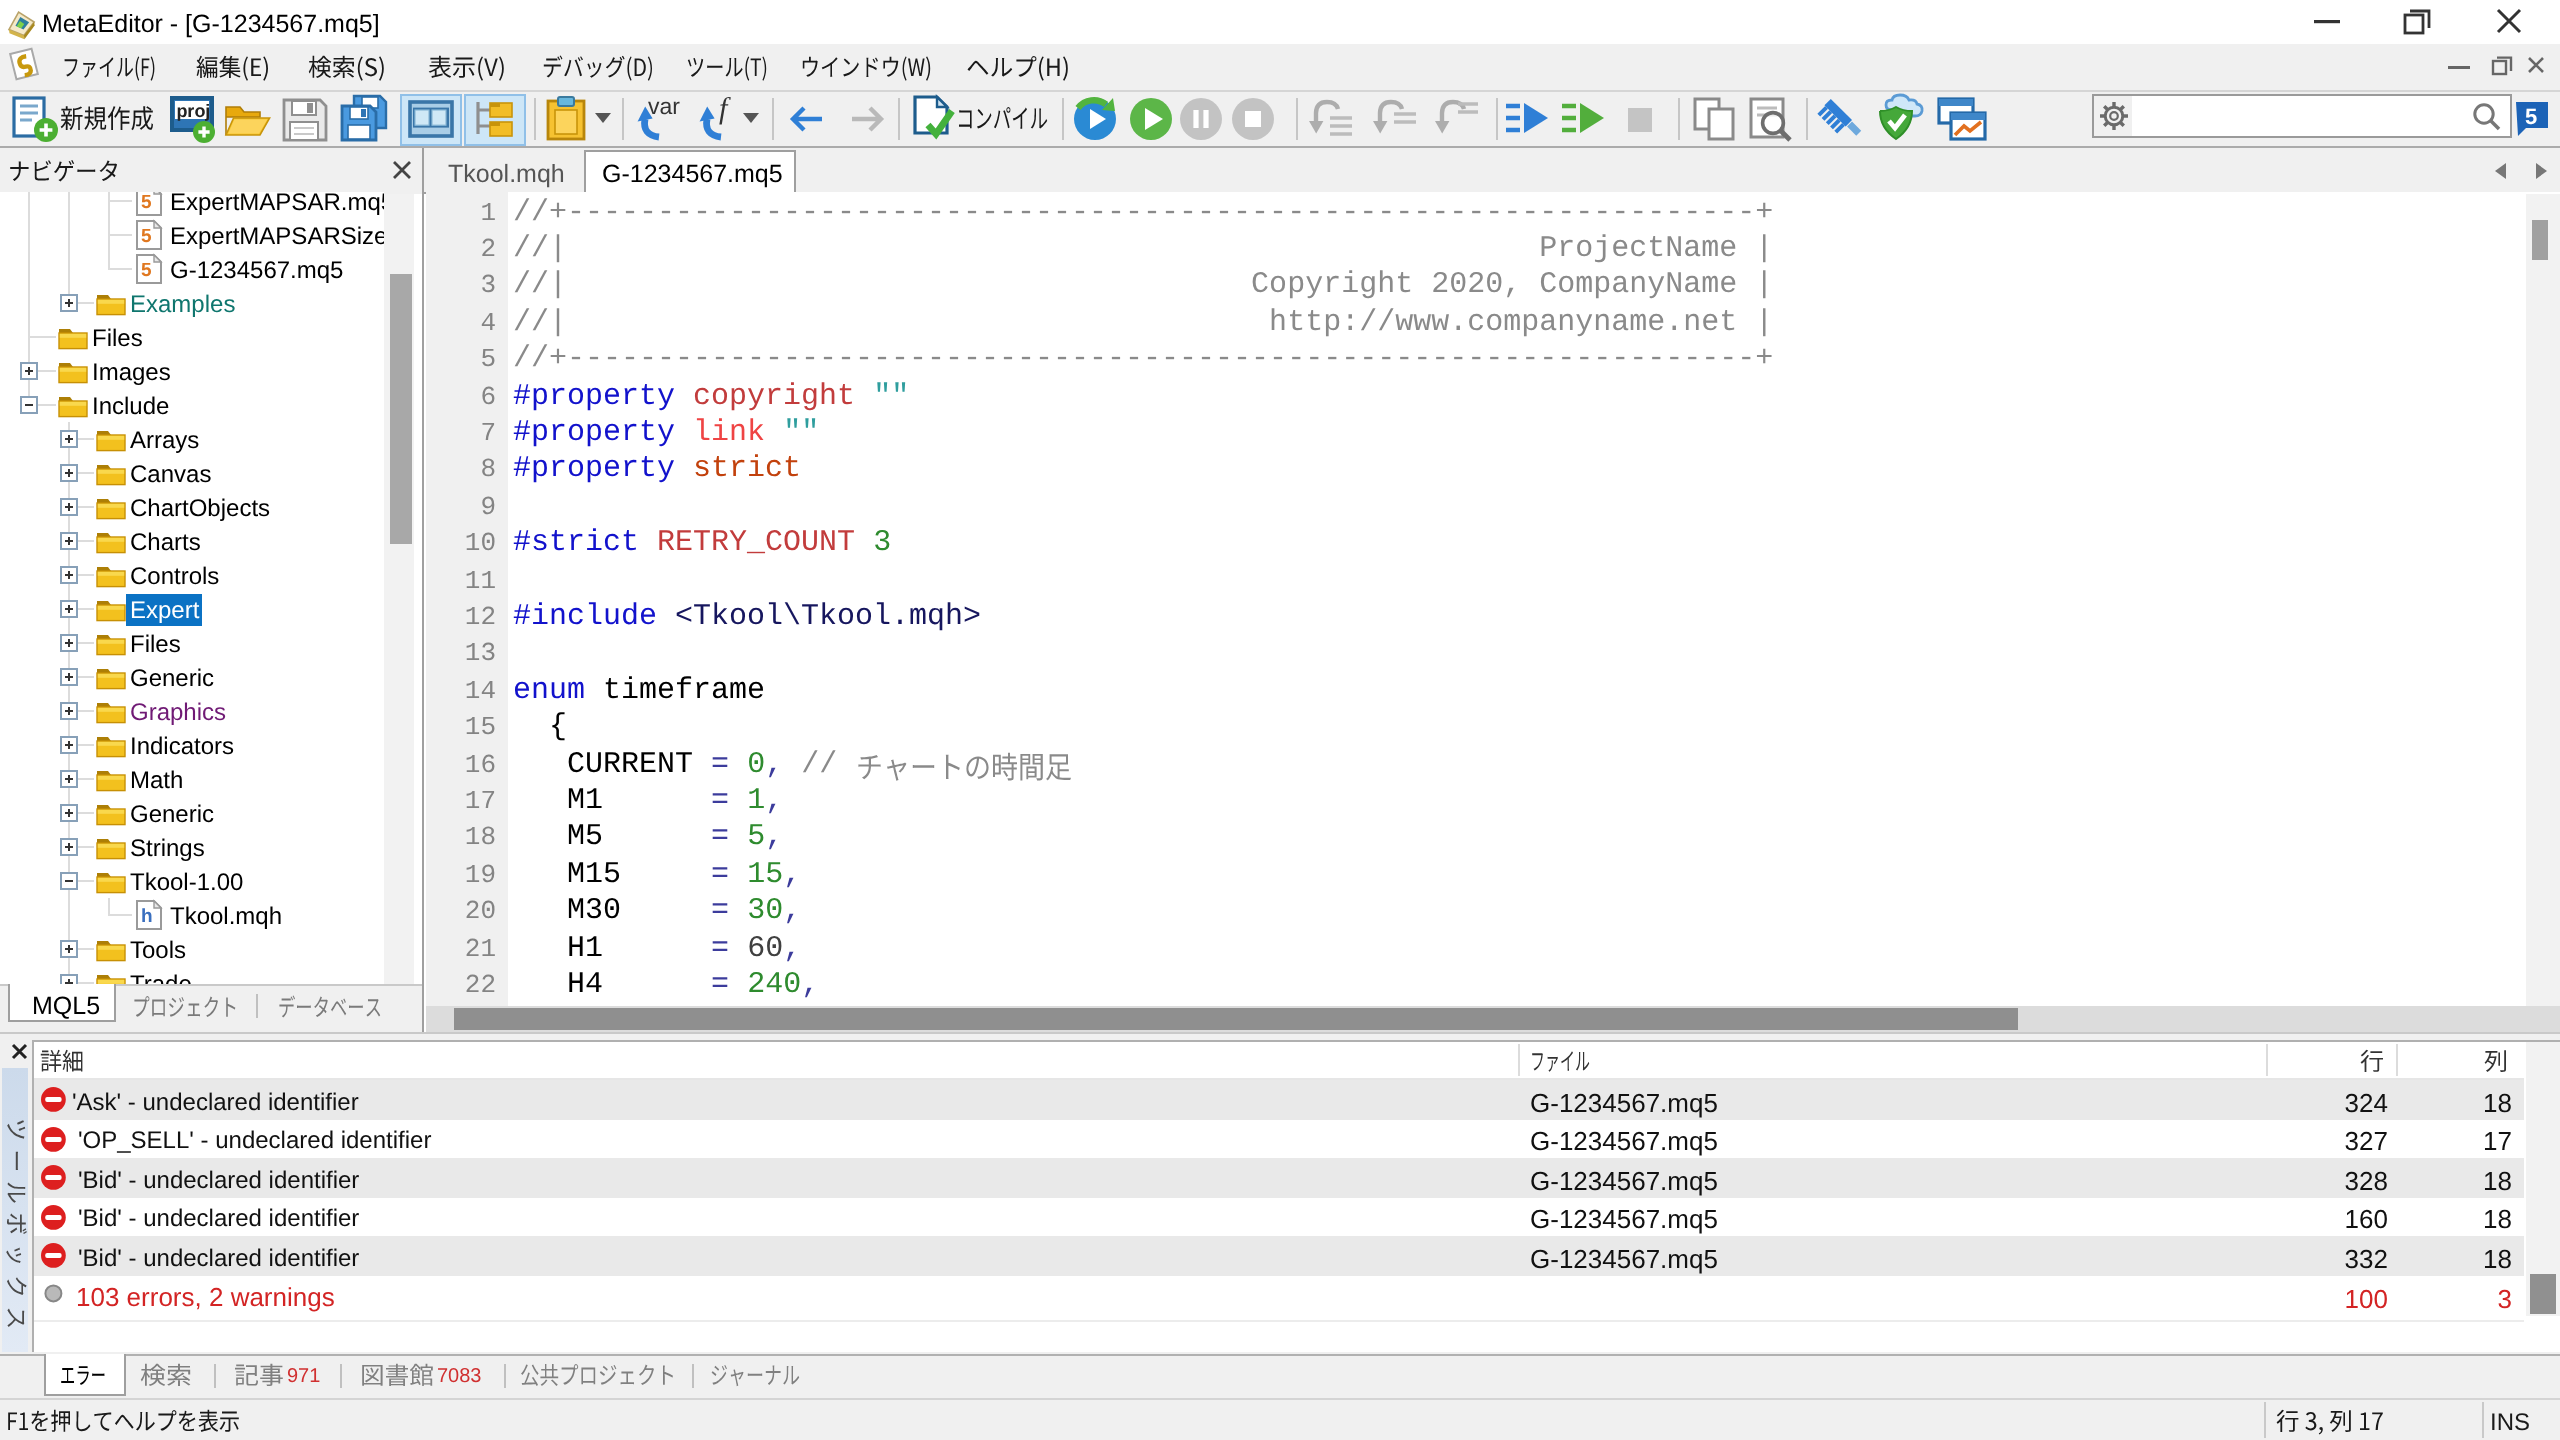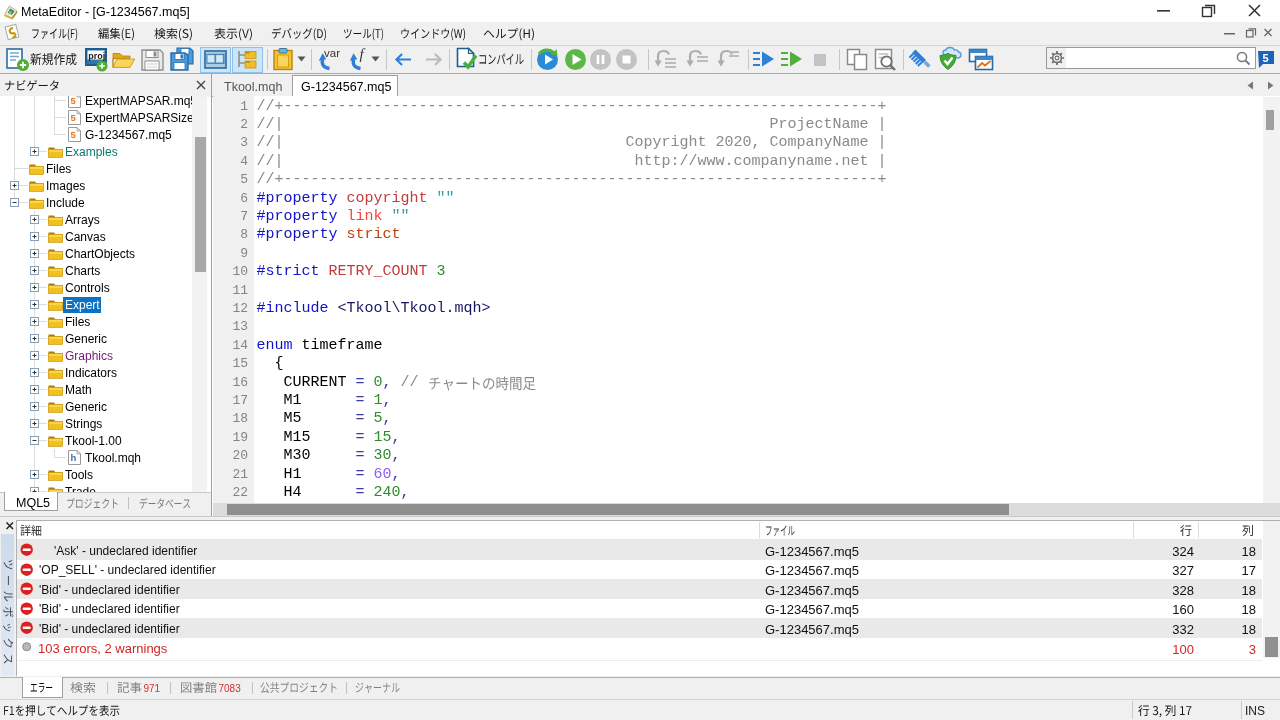--- a/index.html
+++ b/index.html
@@ -585,21 +585,21 @@
 
 <span style="color:#1212cc">#include</span> <span style="color:#16165e">&lt;Tkool\Tkool.mqh&gt;</span>
 
 <span style="color:#1212cc">enum</span> timeframe
   {
    CURRENT <span style="color:#3c3c9c">=</span> <span style="color:#2e8b2e">0</span><span style="color:#3c3c9c">,</span> <span style="color:#8a8a8a">//</span>
    M1      <span style="color:#3c3c9c">=</span> <span style="color:#2e8b2e">1</span><span style="color:#3c3c9c">,</span>
    M5      <span style="color:#3c3c9c">=</span> <span style="color:#2e8b2e">5</span><span style="color:#3c3c9c">,</span>
    M15     <span style="color:#3c3c9c">=</span> <span style="color:#2e8b2e">15</span><span style="color:#3c3c9c">,</span>
    M30     <span style="color:#3c3c9c">=</span> <span style="color:#2e8b2e">30</span><span style="color:#3c3c9c">,</span>
-   H1      <span style="color:#3c3c9c">=</span> <span style="color:#8b5cf6">60</span><span style="color:#3c3c9c">,</span>
+   H1      <span style="color:#3c3c9c">=</span> <span style="color:#404040">60</span><span style="color:#3c3c9c">,</span>
    H4      <span style="color:#3c3c9c">=</span> <span style="color:#2e8b2e">240</span><span style="color:#3c3c9c">,</span></pre>
 <svg class="jp" style="left:428px;top:389px">
     <path d="M2.2 -10.4Q2.8 -10.4 3.5 -10.4Q4.3 -10.4 5.2 -10.5Q6.1 -10.6 6.8 -10.7Q7.2 -10.7 7.7 -10.8Q8.3 -10.9 8.7 -11Q9.2 -11.2 9.6 -11.3Q10 -11.4 10.3 -11.5L11 -10.5Q10.7 -10.4 10.6 -10.4Q10.4 -10.3 10.2 -10.3Q9.8 -10.2 9.3 -10Q8.8 -9.9 8.2 -9.8Q7.6 -9.7 7.1 -9.6Q6.3 -9.5 5.5 -9.4Q4.7 -9.4 3.9 -9.4Q3.1 -9.3 2.5 -9.3ZM3 -0.2Q4.2 -0.8 4.9 -1.6Q5.7 -2.5 6.1 -3.7Q6.4 -4.8 6.4 -6.4Q6.4 -6.4 6.4 -6.8Q6.4 -7.2 6.4 -8Q6.4 -8.7 6.4 -9.8L7.5 -9.9Q7.5 -9.6 7.5 -9.1Q7.5 -8.7 7.5 -8.2Q7.5 -7.7 7.5 -7.3Q7.5 -6.9 7.5 -6.6Q7.5 -6.4 7.5 -6.4Q7.5 -4.8 7.2 -3.5Q6.8 -2.2 6.1 -1.2Q5.3 -0.2 4.1 0.6ZM1.2 -6.9Q1.4 -6.8 1.7 -6.8Q2.1 -6.8 2.4 -6.8Q2.6 -6.8 3.1 -6.8Q3.6 -6.8 4.4 -6.8Q5.1 -6.8 6 -6.8Q6.8 -6.8 7.7 -6.8Q8.5 -6.8 9.3 -6.8Q10 -6.8 10.6 -6.8Q11.1 -6.8 11.3 -6.8Q11.4 -6.8 11.6 -6.8Q11.8 -6.8 12 -6.8Q12.2 -6.8 12.3 -6.9V-5.6Q12.1 -5.6 11.8 -5.7Q11.5 -5.7 11.3 -5.7Q11.1 -5.7 10.6 -5.7Q10.1 -5.7 9.3 -5.7Q8.6 -5.7 7.7 -5.7Q6.9 -5.7 6 -5.7Q5.1 -5.7 4.4 -5.7Q3.6 -5.7 3.1 -5.7Q2.6 -5.7 2.4 -5.7Q2.1 -5.7 1.8 -5.7Q1.4 -5.6 1.2 -5.6ZM18.7 -9.2Q18.7 -9 18.8 -8.7Q18.8 -8.5 18.9 -8.2Q19 -7.9 19.1 -7.3Q19.3 -6.6 19.5 -5.8Q19.7 -4.9 19.9 -4Q20.2 -3.1 20.4 -2.3Q20.6 -1.5 20.7 -0.9Q20.9 -0.3 21 -0Q21 0.1 21 0.3Q21.1 0.5 21.2 0.7Q21.2 0.9 21.3 1L20.1 1.4Q20.1 1.1 20 0.8Q20 0.5 19.9 0.3Q19.8 -0 19.7 -0.6Q19.5 -1.3 19.3 -2.1Q19.1 -2.9 18.9 -3.8Q18.7 -4.7 18.5 -5.6Q18.3 -6.4 18.1 -7.1Q17.9 -7.7 17.9 -8Q17.8 -8.2 17.7 -8.5Q17.6 -8.7 17.5 -8.9ZM25.2 -7.1Q25 -6.6 24.6 -6Q24.3 -5.5 23.9 -4.8Q23.5 -4.2 23.1 -3.7Q22.6 -3.1 22.3 -2.7L21.3 -3.3Q21.8 -3.7 22.2 -4.2Q22.7 -4.8 23.1 -5.3Q23.4 -5.9 23.7 -6.4Q23.5 -6.3 23.1 -6.2Q22.7 -6.1 22 -6Q21.4 -5.9 20.6 -5.7Q19.9 -5.5 19.1 -5.3Q18.3 -5.2 17.7 -5Q17 -4.9 16.5 -4.8Q16 -4.7 15.8 -4.6L15.5 -5.7Q15.8 -5.8 16.1 -5.8Q16.4 -5.9 16.7 -5.9Q16.8 -5.9 17.2 -6Q17.7 -6.1 18.3 -6.2Q18.9 -6.4 19.6 -6.5Q20.3 -6.7 21 -6.8Q21.7 -7 22.3 -7.1Q22.9 -7.2 23.4 -7.3Q23.8 -7.4 24 -7.5Q24.1 -7.5 24.3 -7.6Q24.4 -7.6 24.5 -7.7ZM28.4 -6.5Q28.6 -6.5 28.9 -6.5Q29.2 -6.4 29.5 -6.4Q29.9 -6.4 30.3 -6.4Q30.5 -6.4 30.9 -6.4Q31.4 -6.4 32 -6.4Q32.6 -6.4 33.3 -6.4Q34 -6.4 34.6 -6.4Q35.3 -6.4 35.9 -6.4Q36.5 -6.4 37 -6.4Q37.4 -6.4 37.7 -6.4Q38.2 -6.4 38.5 -6.4Q38.9 -6.5 39.1 -6.5V-5Q38.9 -5 38.5 -5.1Q38.1 -5.1 37.7 -5.1Q37.4 -5.1 37 -5.1Q36.5 -5.1 35.9 -5.1Q35.3 -5.1 34.6 -5.1Q34 -5.1 33.3 -5.1Q32.6 -5.1 32 -5.1Q31.4 -5.1 30.9 -5.1Q30.5 -5.1 30.3 -5.1Q29.7 -5.1 29.2 -5.1Q28.7 -5.1 28.4 -5ZM45 -1.3Q45 -1.5 45 -2.2Q45 -2.8 45 -3.7Q45 -4.6 45 -5.5Q45 -6.5 45 -7.4Q45 -8.3 45 -9Q45 -9.7 45 -10Q45 -10.4 45 -10.8Q45 -11.3 44.9 -11.6H46.3Q46.2 -11.3 46.2 -10.8Q46.2 -10.4 46.2 -10Q46.2 -9.5 46.2 -8.6Q46.2 -7.8 46.2 -6.9Q46.2 -6 46.2 -5.1Q46.2 -4.2 46.2 -3.4Q46.2 -2.6 46.2 -2Q46.2 -1.5 46.2 -1.3Q46.2 -1.1 46.2 -0.8Q46.2 -0.4 46.2 -0.1Q46.2 0.2 46.3 0.5H45Q45 0.1 45 -0.4Q45 -0.9 45 -1.3ZM45.9 -7.7Q46.6 -7.5 47.4 -7.2Q48.2 -6.8 49 -6.5Q49.9 -6.1 50.6 -5.8Q51.4 -5.4 51.9 -5.1L51.5 -3.9Q50.9 -4.2 50.2 -4.6Q49.4 -4.9 48.7 -5.3Q47.9 -5.6 47.2 -5.9Q46.5 -6.2 45.9 -6.3ZM61.6 -10.2Q61.5 -9.1 61.3 -7.8Q61.1 -6.5 60.7 -5.3Q60.3 -3.8 59.8 -2.7Q59.3 -1.7 58.8 -1.2Q58.2 -0.7 57.6 -0.7Q57 -0.7 56.4 -1.1Q55.9 -1.6 55.5 -2.5Q55.2 -3.4 55.2 -4.7Q55.2 -5.9 55.6 -7Q56.1 -8.1 56.9 -8.9Q57.7 -9.8 58.8 -10.3Q59.9 -10.8 61.1 -10.8Q62.3 -10.8 63.2 -10.3Q64.2 -9.9 64.9 -9.1Q65.5 -8.4 65.9 -7.4Q66.3 -6.4 66.3 -5.2Q66.3 -3.7 65.7 -2.5Q65.1 -1.3 63.9 -0.5Q62.8 0.2 61.2 0.5L60.6 -0.7Q60.9 -0.7 61.2 -0.7Q61.5 -0.8 61.7 -0.8Q62.4 -1 63 -1.4Q63.6 -1.7 64.1 -2.3Q64.6 -2.8 64.9 -3.6Q65.2 -4.3 65.2 -5.3Q65.2 -6.2 64.9 -7Q64.6 -7.8 64.1 -8.4Q63.6 -9 62.8 -9.3Q62 -9.7 61.1 -9.7Q60 -9.7 59.1 -9.2Q58.2 -8.8 57.5 -8Q56.9 -7.3 56.6 -6.5Q56.2 -5.6 56.2 -4.8Q56.2 -3.8 56.5 -3.2Q56.7 -2.6 57 -2.3Q57.3 -2 57.6 -2Q58 -2 58.3 -2.4Q58.6 -2.7 59 -3.5Q59.3 -4.3 59.7 -5.6Q60 -6.7 60.2 -7.9Q60.4 -9.1 60.5 -10.3ZM73.2 -10.8H79.9V-9.8H73.2ZM72.6 -7.9H80.5V-6.9H72.6ZM72.7 -5.2H80.4V-4.2H72.7ZM76 -12.6H77V-7.3H76ZM77.8 -7H78.8V-0.1Q78.8 0.3 78.7 0.6Q78.6 0.9 78.2 1Q77.9 1.1 77.4 1.2Q76.9 1.2 76 1.2Q76 1 75.9 0.7Q75.8 0.3 75.7 0.1Q76.3 0.1 76.8 0.1Q77.4 0.2 77.5 0.1Q77.7 0.1 77.7 0.1Q77.8 0 77.8 -0.2ZM73.5 -3.1 74.3 -3.7Q74.7 -3.3 75 -2.8Q75.4 -2.4 75.6 -1.9Q75.9 -1.5 76.1 -1.1L75.2 -0.5Q75.1 -0.9 74.8 -1.3Q74.5 -1.8 74.2 -2.3Q73.9 -2.7 73.5 -3.1ZM69 -11.6H72.4V-1.8H69V-2.8H71.4V-10.6H69ZM69.1 -7.3H71.9V-6.2H69.1ZM68.5 -11.6H69.5V-0.5H68.5ZM85.7 -3.4H89.8V-2.5H85.7ZM85.6 -5.7H90.3V-0.2H85.6V-1.1H89.3V-4.8H85.6ZM85.2 -5.7H86.1V0.6H85.2ZM82.7 -9.8H86.5V-9H82.7ZM88.9 -9.8H92.8V-9H88.9ZM92.3 -12H93.4V-0.3Q93.4 0.2 93.2 0.5Q93.1 0.8 92.8 1Q92.4 1.1 91.9 1.2Q91.3 1.2 90.5 1.2Q90.5 1 90.4 0.8Q90.4 0.6 90.3 0.4Q90.2 0.2 90.1 0Q90.5 0.1 90.9 0.1Q91.3 0.1 91.6 0.1Q91.9 0.1 92 0.1Q92.2 0 92.3 -0Q92.3 -0.1 92.3 -0.3ZM82.8 -12H87.1V-6.8H82.8V-7.7H86.2V-11.1H82.8ZM92.8 -12V-11.1H89.3V-7.6H92.8V-6.8H88.3V-12ZM82.2 -12H83.2V1.2H82.2ZM101.2 -4.4H106.4V-3.4H101.2ZM98.2 -3.8Q98.6 -2.6 99.2 -1.9Q99.8 -1.2 100.5 -0.8Q101.3 -0.4 102.2 -0.2Q103.1 -0.1 104.2 -0.1Q104.3 -0.1 104.6 -0.1Q105 -0.1 105.4 -0.1Q105.8 -0.1 106.2 -0.1Q106.6 -0.1 107 -0.1Q107.3 -0.1 107.5 -0.1Q107.4 0 107.4 0.2Q107.3 0.4 107.2 0.6Q107.2 0.8 107.1 1H106.5H104.2Q102.9 1 101.9 0.8Q100.8 0.6 100 0.2Q99.2 -0.3 98.5 -1.2Q97.8 -2 97.4 -3.4ZM100.8 -7.1H101.8V0.4L100.8 0ZM97.8 -10.8V-7.8H105V-10.8ZM96.8 -11.9H106V-6.8H96.8ZM97.6 -5.6 98.6 -5.5Q98.5 -4.3 98.1 -3Q97.8 -1.7 97.2 -0.6Q96.7 0.5 95.8 1.2Q95.7 1.1 95.6 0.9Q95.5 0.8 95.3 0.7Q95.2 0.5 95.1 0.4Q95.9 -0.2 96.4 -1.3Q96.9 -2.3 97.2 -3.4Q97.5 -4.6 97.6 -5.6Z" fill="#8a8a8a"></path>
   </svg>
 <div class="abs" style="left:213px;top:503px;width:1067px;height:13px;background:#dcdcdc"></div>
 <div class="abs" style="left:227px;top:504px;width:782px;height:11px;background:#8f8f8f"></div>
 <div class="abs" style="left:1263px;top:97px;width:17px;height:406px;background:#f2f2f2"></div>
 <div class="abs" style="left:1266px;top:110px;width:8px;height:20px;background:#a0a0a0"></div>
 <div class="abs" style="left:0px;top:516px;width:1280px;height:161px;background:#f0f0f0"></div>
 <div class="abs" style="left:0px;top:516px;width:1280px;height:1px;background:#c9c9c9"></div>
@@ -625,21 +625,21 @@
   </svg>
 <div class="abs" style="left:759px;top:522px;width:1px;height:16px;background:#dcdcdc"></div>
 <div class="abs" style="left:1133px;top:522px;width:1px;height:16px;background:#dcdcdc"></div>
 <div class="abs" style="left:1198px;top:522px;width:1px;height:16px;background:#dcdcdc"></div>
 <div class="abs" style="left:17px;top:539px;width:1245px;height:1px;background:#e6e6e6"></div>
 <div class="abs" style="left:17px;top:540.0px;width:1245px;height:19.6px;background:#e9e9e9"></div>
 <svg class="i" style="left:20px;top:543.0px" width="14" height="14">
 <circle cx="6.7" cy="6.7" r="6.2" fill="#dd1f1f"></circle>
     <rect x="2.6" y="5.5" width="8.2" height="2.5" rx="1" fill="#fff"></rect>
   </svg>
-<div class="abs t" style="left:54px;top:544.5px;font-size:12px;color:#111">'Ask' - undeclared identifier</div>
+<div class="abs t" style="left:36px;top:544.5px;font-size:12px;color:#111">'Ask' - undeclared identifier</div>
 <div class="abs t" style="left:765px;top:544.5px;font-size:13px;color:#111">G-1234567.mq5</div>
 <div class="abs t" style="left:1133px;top:544.5px;font-size:13px;color:#111;width:61px;text-align:right">324</div>
 <div class="abs t" style="left:1198px;top:544.5px;font-size:13px;color:#111;width:58px;text-align:right">18</div>
 <div class="abs" style="left:17px;top:559.6px;width:1245px;height:19.6px;background:#fff"></div>
 <svg class="i" style="left:20px;top:562.6px" width="14" height="14">
 <circle cx="6.7" cy="6.7" r="6.2" fill="#dd1f1f"></circle>
     <rect x="2.6" y="5.5" width="8.2" height="2.5" rx="1" fill="#fff"></rect>
   </svg>
 <div class="abs t" style="left:39px;top:564.1px;font-size:12px;color:#111">'OP_SELL' - undeclared identifier</div>
 <div class="abs t" style="left:765px;top:564.1px;font-size:13px;color:#111">G-1234567.mq5</div>

